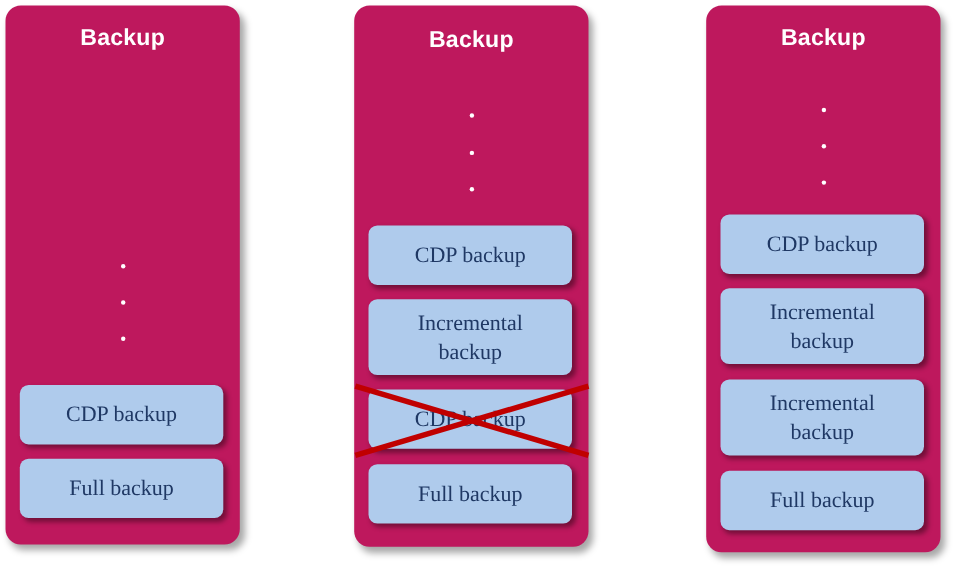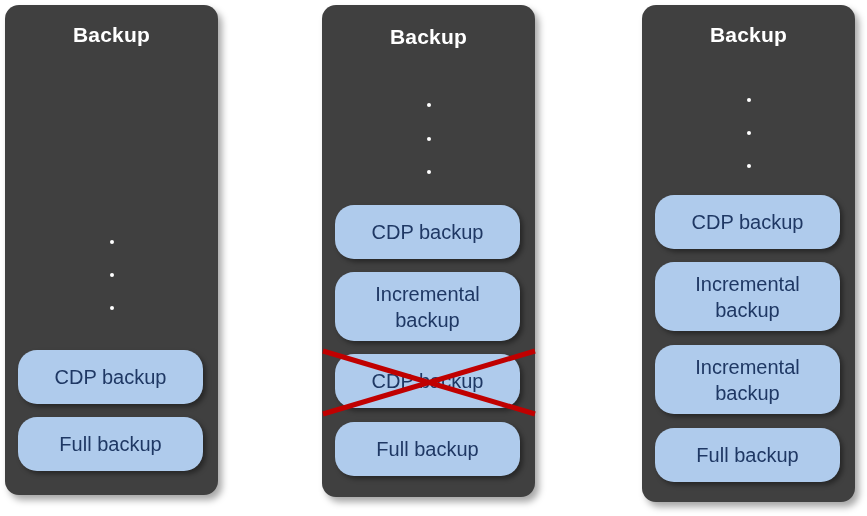--- a/index.html
+++ b/index.html
@@ -15,21 +15,21 @@
     position: relative;
     width: 867px;
     height: 516px;
     background: #ffffff;
     overflow: hidden;
   }
 
   
   .panel {
     position: absolute;
-    background: #404040;
+    background: #be185d;
     border-radius: 14px;
     box-shadow: 4px 5px 7px rgba(0,0,0,0.35);
     box-sizing: border-box;
   }
   .panel-title {
     position: absolute;
     left: 0;
     right: 0;
     text-align: center;
     color: #ffffff;
@@ -45,31 +45,32 @@
     width: 4px;
     height: 4px;
     background: #ffffff;
     border-radius: 50%;
   }
 
   
   .box {
     position: absolute;
     background: #AFCBEC;
-    border-radius: 19px;
+    border-radius: 8px;
     box-shadow: 3px 3px 5px rgba(0,0,0,0.40);
     color: #1F3864;
     font-size: 20px;
     line-height: 26px;
     display: flex;
     align-items: center;
     justify-content: center;
     text-align: center;
     box-sizing: border-box;
     white-space: pre-line;
+    font-family: Liberation Serif, serif;
   }
 
   
   .cross {
     position: absolute;
     pointer-events: none;
   }
   .cross line {
     stroke: #C00000;
     stroke-width: 5;

